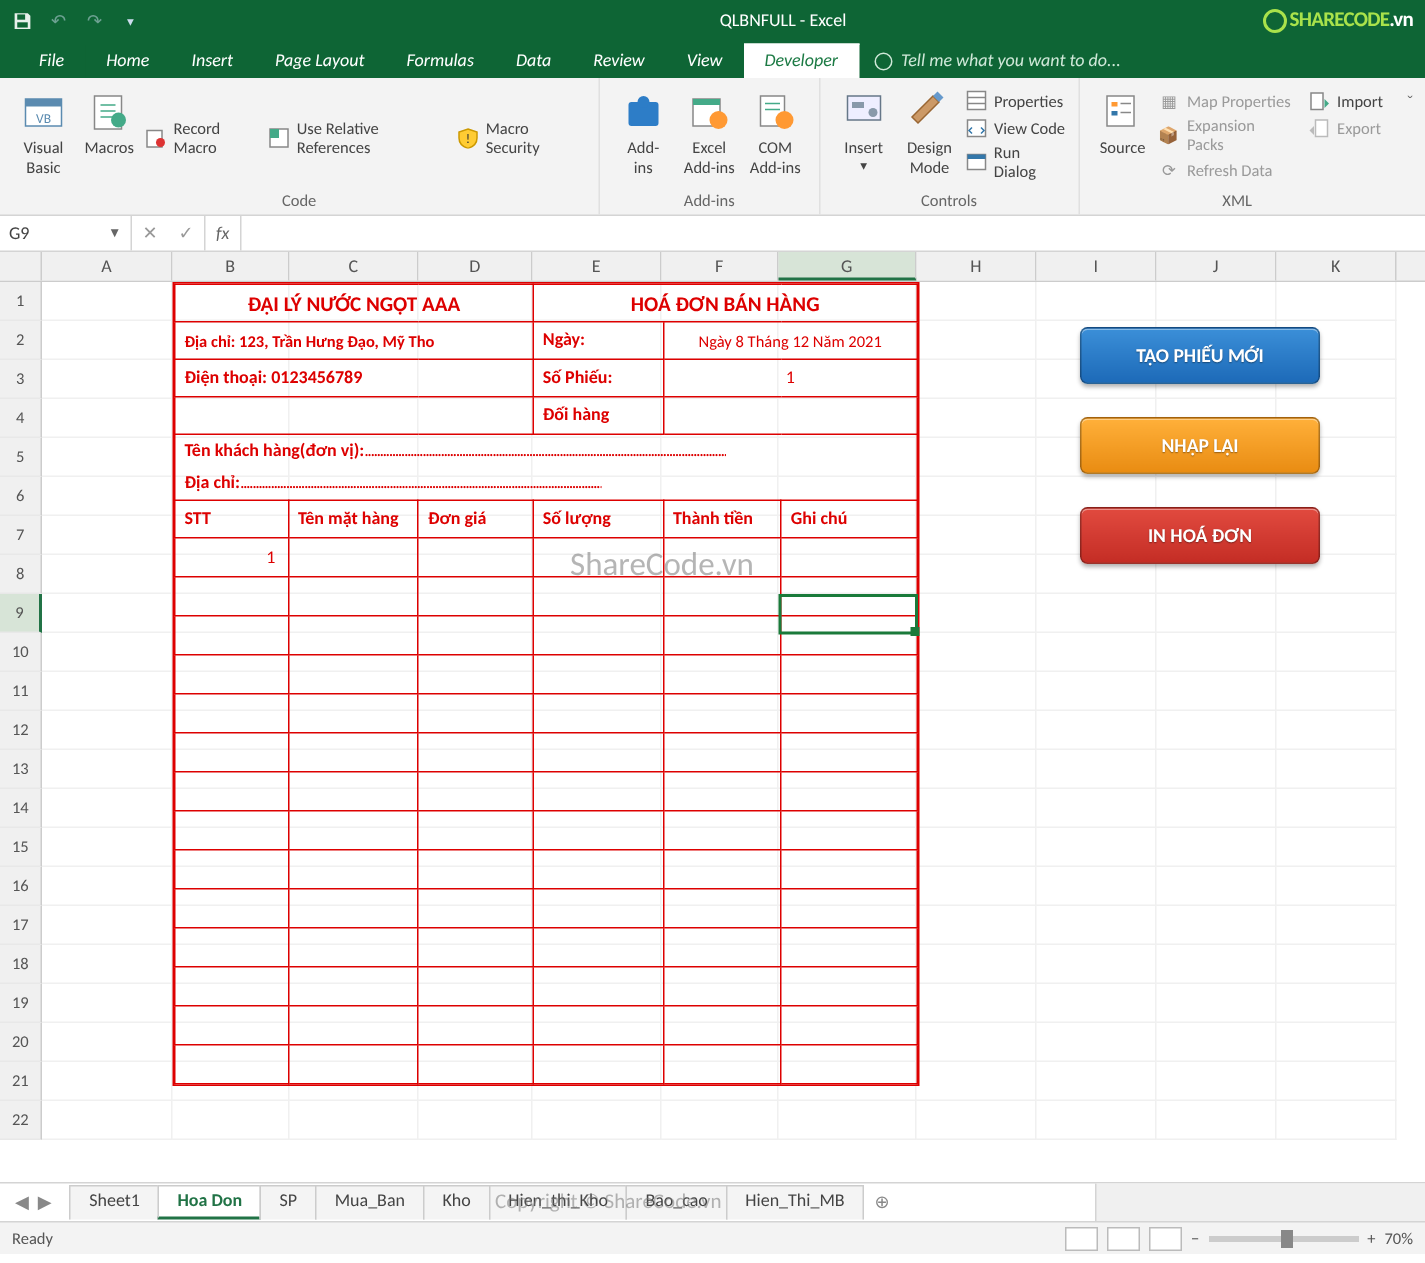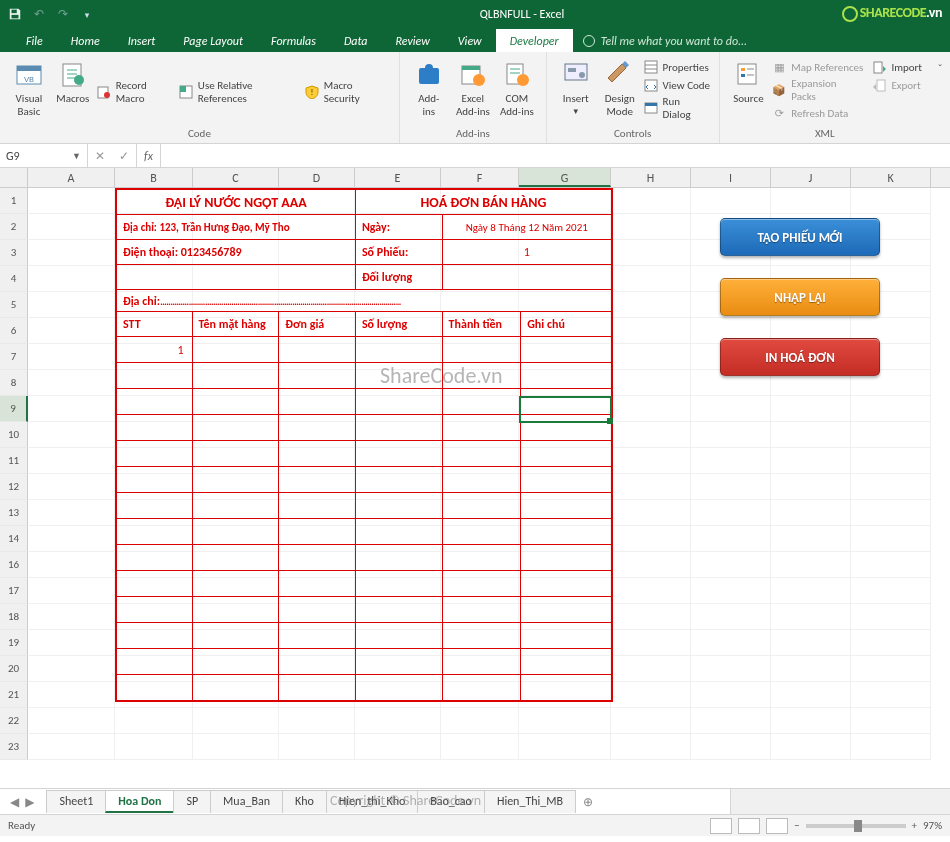--- a/index.html
+++ b/index.html
@@ -291,21 +291,21 @@
               <rect x="7" y="14" width="4" height="3" fill="#37a"></rect>
               <line x1="13" y1="9" x2="20" y2="9" stroke="#888"></line>
               <line x1="13" y1="15" x2="20" y2="15" stroke="#888"></line>
             </svg>
           </div>
           <div>Source</div>
         </div>
       <div style="display:flex;flex-direction:column;gap:0;padding-top:2px;">
         <div class="smallrow disabled">
             <span class="sico">▦</span>
-            <span>Map References</span>
+            <span>Map Properties</span>
           </div>
         <div class="smallrow disabled">
             <span class="sico">📦</span>
             <span>Expansion Packs</span>
           </div>
         <div class="smallrow disabled">
             <span class="sico">⟳</span>
             <span>Refresh Data</span>
           </div>
       </div>
@@ -556,20 +556,34 @@
         <div class="cell" style="width: 76px;"></div>
         <div class="cell" style="width: 86px;"></div>
         <div class="cell" style="width: 78px;"></div>
         <div class="cell" style="width: 92px;"></div>
         <div class="cell" style="width: 80px;"></div>
         <div class="cell" style="width: 80px;"></div>
         <div class="cell" style="width: 80px;"></div>
         <div class="cell" style="width: 80px;"></div>
       </div>
       <div class="row">
+        <div class="rowh">15</div>
+        <div class="cell" style="width: 87px;"></div>
+        <div class="cell" style="width: 78px;"></div>
+        <div class="cell" style="width: 86px;"></div>
+        <div class="cell" style="width: 76px;"></div>
+        <div class="cell" style="width: 86px;"></div>
+        <div class="cell" style="width: 78px;"></div>
+        <div class="cell" style="width: 92px;"></div>
+        <div class="cell" style="width: 80px;"></div>
+        <div class="cell" style="width: 80px;"></div>
+        <div class="cell" style="width: 80px;"></div>
+        <div class="cell" style="width: 80px;"></div>
+      </div>
+      <div class="row">
         <div class="rowh">16</div>
         <div class="cell" style="width: 87px;"></div>
         <div class="cell" style="width: 78px;"></div>
         <div class="cell" style="width: 86px;"></div>
         <div class="cell" style="width: 76px;"></div>
         <div class="cell" style="width: 86px;"></div>
         <div class="cell" style="width: 78px;"></div>
         <div class="cell" style="width: 92px;"></div>
         <div class="cell" style="width: 80px;"></div>
         <div class="cell" style="width: 80px;"></div>
@@ -641,34 +655,20 @@
         <div class="cell" style="width: 86px;"></div>
         <div class="cell" style="width: 78px;"></div>
         <div class="cell" style="width: 92px;"></div>
         <div class="cell" style="width: 80px;"></div>
         <div class="cell" style="width: 80px;"></div>
         <div class="cell" style="width: 80px;"></div>
         <div class="cell" style="width: 80px;"></div>
       </div>
       <div class="row">
         <div class="rowh">22</div>
-        <div class="cell" style="width: 87px;"></div>
-        <div class="cell" style="width: 78px;"></div>
-        <div class="cell" style="width: 86px;"></div>
-        <div class="cell" style="width: 76px;"></div>
-        <div class="cell" style="width: 86px;"></div>
-        <div class="cell" style="width: 78px;"></div>
-        <div class="cell" style="width: 92px;"></div>
-        <div class="cell" style="width: 80px;"></div>
-        <div class="cell" style="width: 80px;"></div>
-        <div class="cell" style="width: 80px;"></div>
-        <div class="cell" style="width: 80px;"></div>
-      </div>
-      <div class="row">
-        <div class="rowh">23</div>
         <div class="cell" style="width: 87px;"></div>
         <div class="cell" style="width: 78px;"></div>
         <div class="cell" style="width: 86px;"></div>
         <div class="cell" style="width: 76px;"></div>
         <div class="cell" style="width: 86px;"></div>
         <div class="cell" style="width: 78px;"></div>
         <div class="cell" style="width: 92px;"></div>
         <div class="cell" style="width: 80px;"></div>
         <div class="cell" style="width: 80px;"></div>
         <div class="cell" style="width: 80px;"></div>
@@ -688,23 +688,26 @@
         <td class="lbl">Ngày:</td>
         <td colspan="2" style="text-align:center;font-size:11px;">Ngày 8 Tháng 12 Năm 2021</td>
       </tr>
       <tr>
         <td colspan="3" class="lbl">Điện thoại: 0123456789</td>
         <td class="lbl">Số Phiếu:</td>
         <td colspan="2" style="text-align:center;">1</td>
       </tr>
       <tr>
         <td colspan="3" style="border-top:none;"></td>
-        <td class="lbl">Đối lượng</td>
+        <td class="lbl">Đối hàng</td>
         <td colspan="2"></td>
       </tr>
+      <tr class="dotrow">
+            <td colspan="6"><span class="lbl">Tên khách hàng(đơn vị):</span><span class="dots" style="width:300px;"></span></td>
+          </tr>
       <tr class="dotrow">
             <td colspan="6" style="border-bottom:1px solid #d00;"><span class="lbl">Địa chỉ:</span><span class="dots" style="width:390px;"></span></td>
           </tr>
       <tr>
         <td class="lbl" style="width:75px;">STT</td>
         <td class="lbl" style="width:86px;">Tên mặt hàng</td>
         <td class="lbl" style="width:76px;">Đơn giá</td>
         <td class="lbl" style="width:86px;">Số lượng</td>
         <td class="lbl" style="width:78px;">Thành tiền</td>
         <td class="lbl" style="width:90px;">Ghi chú</td>
@@ -864,15 +867,15 @@
   <span>Ready</span>
   <div class="right">
     <div class="viewbtn"></div>
     <div class="viewbtn"></div>
     <div class="viewbtn"></div>
     <span>−</span>
     <div class="zoomslider">
         <div class="thumb"></div>
       </div>
     <span>+</span>
-    <span>97%</span>
+    <span>70%</span>
   </div>
 </div>
 
 </body></html>

